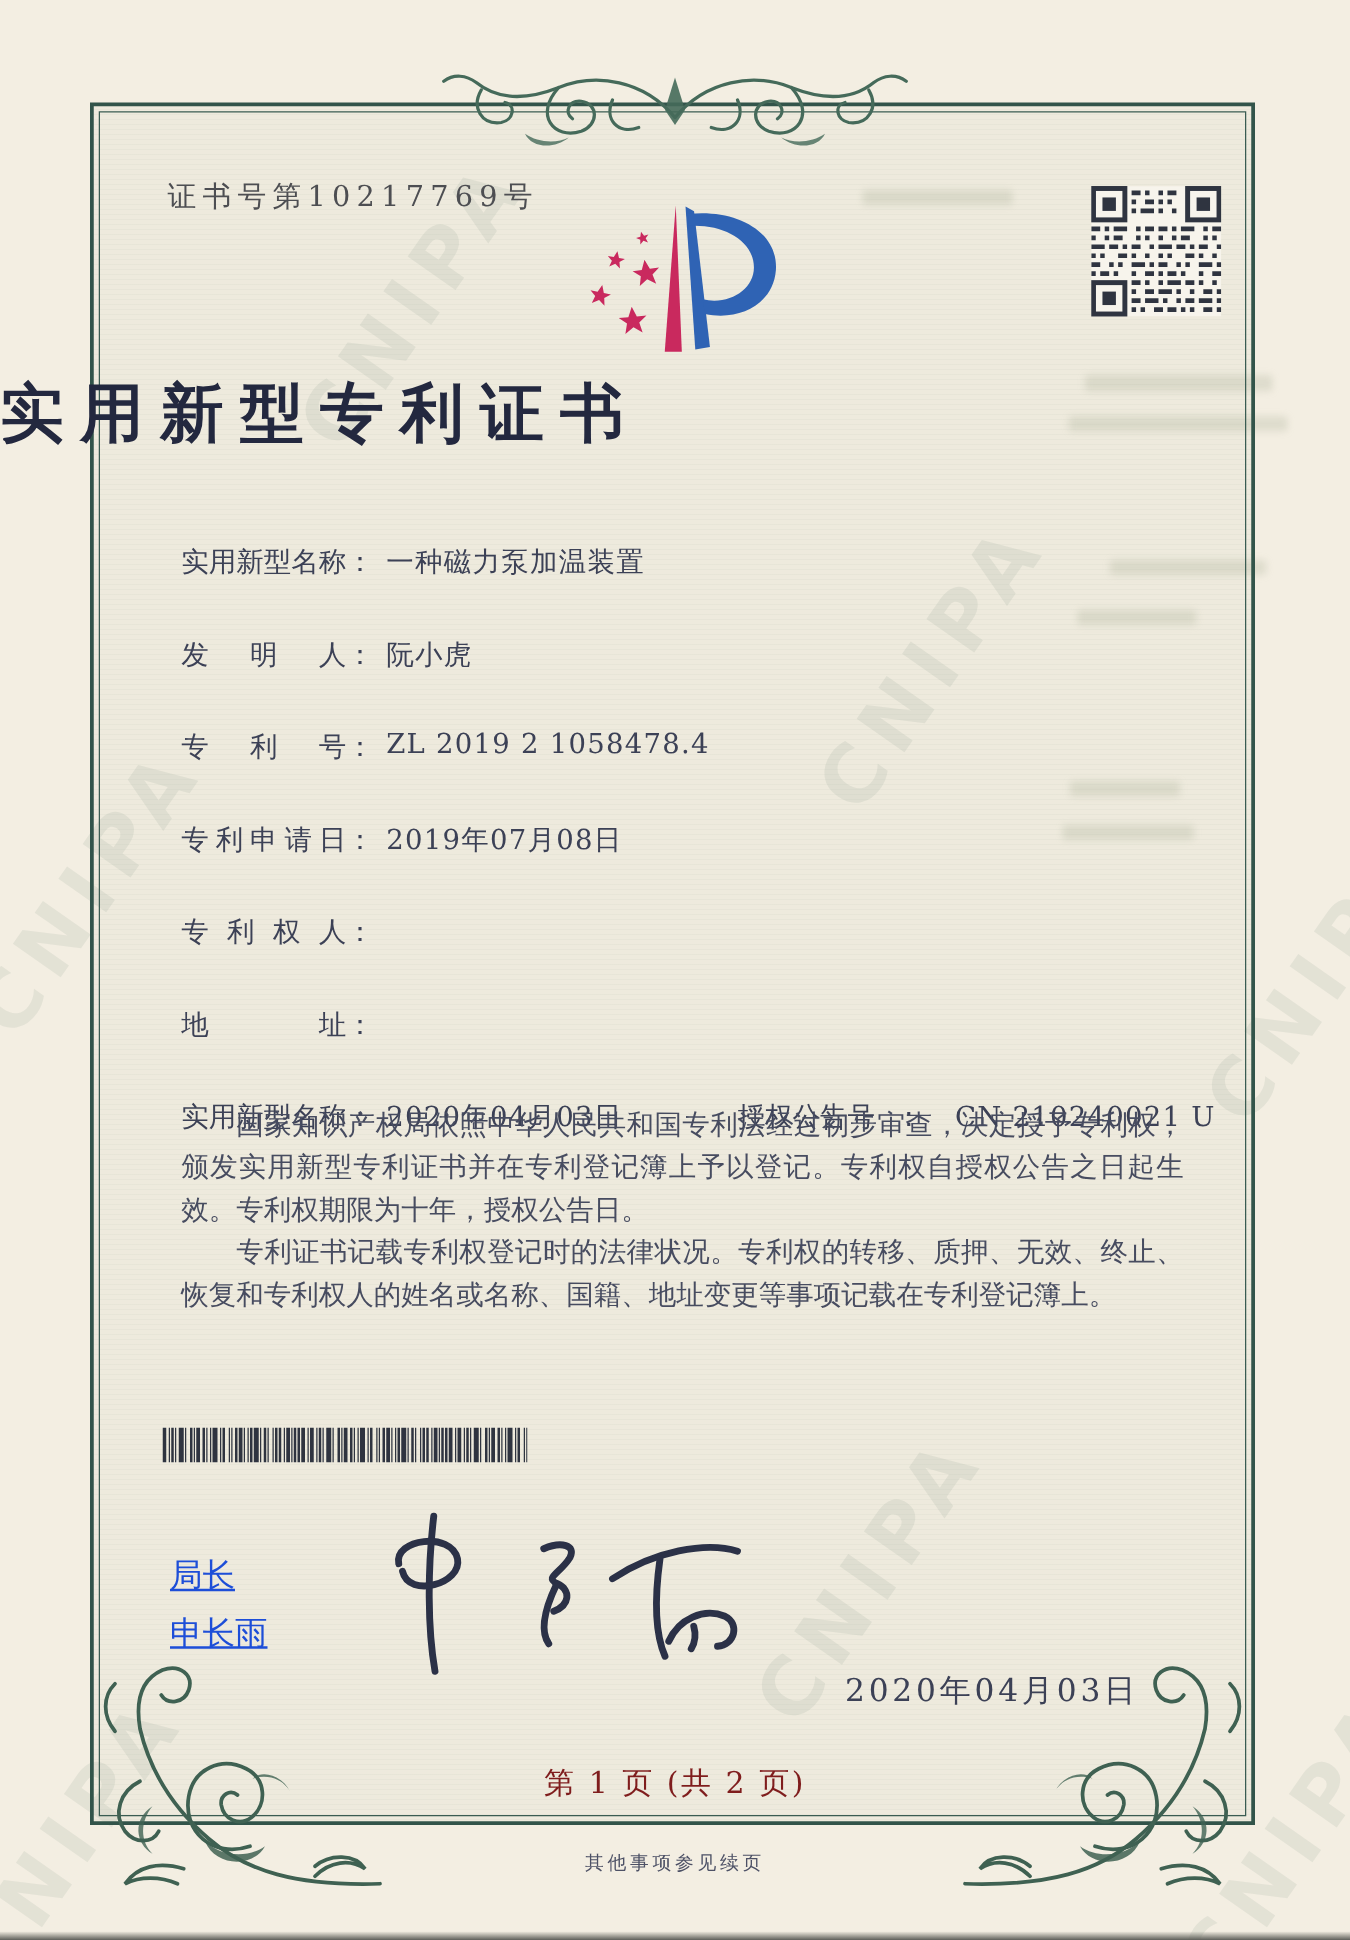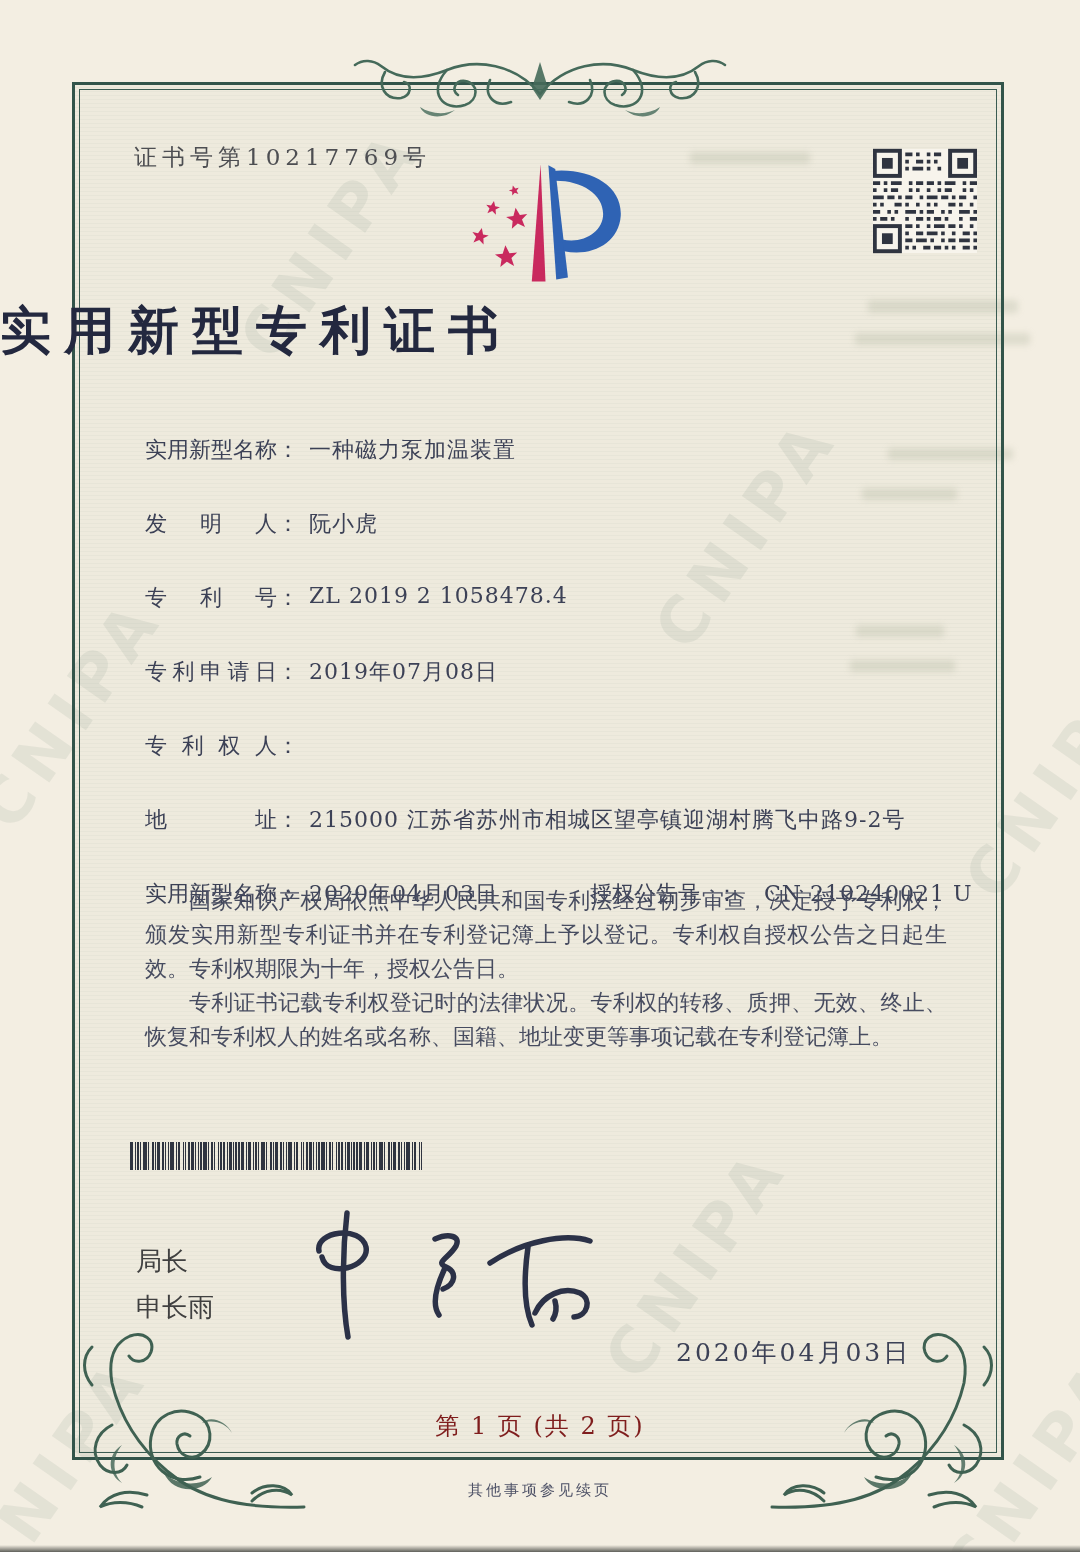--- a/index.html
+++ b/index.html
@@ -38,21 +38,21 @@
   .f-label{display:inline-block;width:132px;text-align:justify;text-align-last:justify;}
   .f-colon{margin-right:10px;}
   .f-value{letter-spacing:1px;}
   .grant-group{margin-left:92px;display:flex;align-items:baseline;gap:16px;}
   .paragraphs{
     position:absolute;left:145px;top:884px;width:802px;
     font-size:22px;line-height:34px;text-align:justify;color:#474c60;
   }
   .paragraphs p{margin:0;text-indent:2em;}
   .barcode{position:absolute;left:130px;top:1142px;width:292px;height:28px;}
-  .signer{position:absolute;left:136px;top:1238px;font-size:26px;color:#404040;line-height:46px;}
+  .signer{position:absolute;left:136px;top:1238px;font-size:26px;color:#1d4ed8;line-height:46px;text-decoration:underline;}
   .signature{position:absolute;left:285px;top:1205px;width:330px;height:140px;}
   .issue-date{position:absolute;left:676px;top:1336px;font-size:25px;letter-spacing:3px;color:#3c4156;}
   .page-info{position:absolute;left:0;top:1410px;width:100%;text-align:center;font-size:24px;letter-spacing:2px;color:#7f1d1d;}
   .footer-note{position:absolute;left:0;top:1481px;width:100%;text-align:center;font-size:15px;letter-spacing:3px;color:#4d5166;}
   .wm{
     position:absolute;font-family:"DejaVu Sans","Liberation Sans",sans-serif;
     font-size:64px;font-weight:bold;letter-spacing:10px;
     color:rgba(125,150,132,0.13);transform:rotate(-55deg);transform-origin:left top;
     pointer-events:none;white-space:nowrap;
   }
@@ -204,21 +204,20 @@
         <span class="f-colon">：</span>
       <span class="f-value">2019年07月08日</span>
     </div>
     <div class="f-row">
       <span class="f-label">专利权人</span>
         <span class="f-colon">：</span>
     </div>
     <div class="f-row">
       <span class="f-label">地址</span>
         <span class="f-colon">：</span>
-      <span class="f-value">215000 江苏省苏州市相城区望亭镇迎湖村腾飞中路9-2号</span>
     </div>
     <div class="f-row">
       <span class="f-label">实用新型名称</span>
         <span class="f-colon">：</span>
       <span class="f-value">2020年04月03日</span>
       <span class="grant-group">
         <span>授权公告号</span>
           <span class="f-colon">：</span>
         <span class="f-value">CN 210240021 U</span>
       </span>

